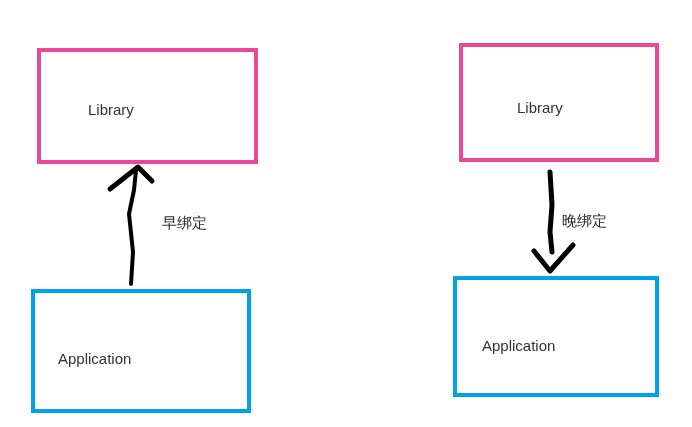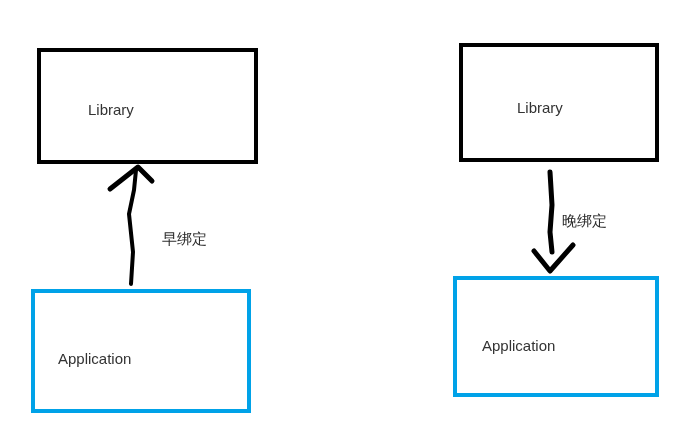--- a/index.html
+++ b/index.html
@@ -22,21 +22,21 @@
     width: 692px;
     height: 427px;
     pointer-events: none;
   }
   .box {
     position: absolute;
     box-sizing: border-box;
     background: #ffffff;
   }
   .box.library {
-    border: 4px solid #000000;
+    border: 4px solid #ec4899;
   }
   .box.application {
     border: 4px solid #00a2e8;
   }
   .box-label {
     position: absolute;
     font-size: 15px;
     line-height: 1.1;
     color: #333333;
     white-space: nowrap;
@@ -47,21 +47,21 @@
     line-height: 1.2;
     color: #2b2b2b;
     white-space: nowrap;
   }
 
   
   .left-library-box     { left: 37px;  top: 48px;  width: 221px; height: 116px; }
   .left-library-label   { left: 47px;  top: 50px; }
   .left-application-box { left: 31px;  top: 289px; width: 220px; height: 124px; }
   .left-application-label { left: 23px; top: 58px; }
-  .left-arrow-label     { left: 162px; top: 230px; }
+  .left-arrow-label     { left: 162px; top: 214px; }
 
   
   .right-library-box     { left: 459px; top: 43px;  width: 200px; height: 119px; }
   .right-library-label   { left: 54px;  top: 53px; }
   .right-application-box { left: 453px; top: 276px; width: 206px; height: 121px; }
   .right-application-label { left: 25px; top: 58px; }
   .right-arrow-label     { left: 562px; top: 212px; }
 </style>
 </head>
 <body>

